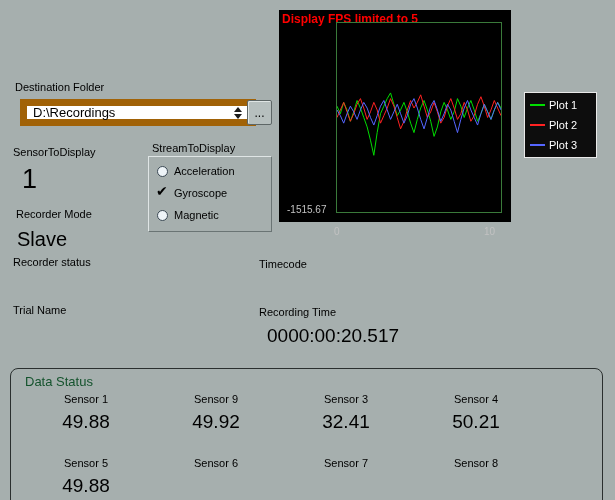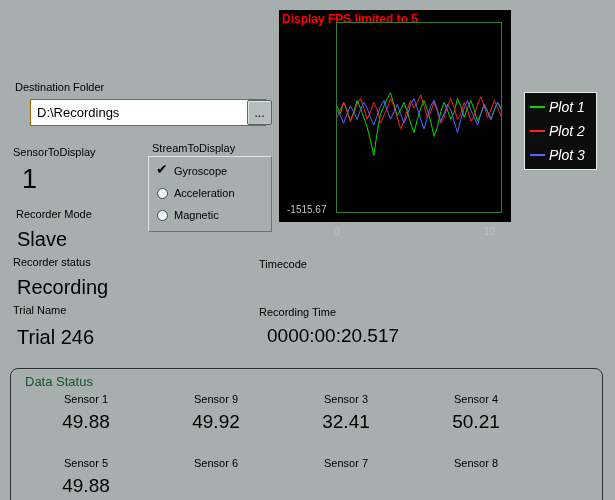--- a/index.html
+++ b/index.html
@@ -4,22 +4,22 @@
 <style>
   * { margin:0; padding:0; box-sizing:border-box; }
   html,body { width:615px; height:500px; }
   body { font-family:"Liberation Sans","DejaVu Sans",sans-serif; background:#a6afae; color:#000; overflow:hidden; }
   .app { position:relative; width:615px; height:500px; background:#a6afae; }
 
   .lbl { position:absolute; font-size:11px; color:#000; white-space:nowrap; }
   .bigval { position:absolute; font-size:20px; color:#000; white-space:nowrap; }
 
   
-  .combo { position:absolute; left:30px; top:99px; width:236px; height:27px; background:#fff;
-           border:1px solid #a16207; display:flex; align-items:center; }
+  .combo { position:absolute; left:20px; top:99px; width:236px; height:27px; background:#fff;
+           border:7px solid #a16207; display:flex; align-items:center; }
   .combo-text { flex:1; font-size:13px; padding-left:6px; color:#000; overflow:hidden; white-space:nowrap; }
   .spinner { width:16px; display:flex; flex-direction:column; align-items:center; justify-content:center; gap:2px; margin-right:3px; cursor:pointer; }
   .spin-up { width:0; height:0; border-left:4px solid transparent; border-right:4px solid transparent; border-bottom:5px solid #1a1a1a; }
   .spin-down { width:0; height:0; border-left:4px solid transparent; border-right:4px solid transparent; border-top:5px solid #1a1a1a; }
   .browse { position:absolute; left:247px; top:100px; width:25px; height:25px; background:#b6bfbe;
             border:1px solid #5d6666; border-radius:2px; font-size:12px; color:#000; cursor:pointer;
             box-shadow:inset 1px 1px 0 #dfe5e4; }
 
   
   .group-box { position:absolute; left:148px; top:156px; width:124px; height:76px;
@@ -37,21 +37,21 @@
   .plot-area { position:absolute; left:57px; top:12px; width:166px; height:191px; background:#000; border:1px solid #3a7a3a; }
   .plot-area svg { width:100%; height:100%; display:block; }
   .y-tick { position:absolute; left:8px; top:194px; width:46px; text-align:left; font-size:10px; color:#c2c2c2; }
   .x-tick { position:absolute; font-size:10px; color:#c2c2c2; }
   .x-tick.x0 { left:55px; top:216px; }
   .x-tick.x10 { left:205px; top:216px; }
 
   .legend { position:absolute; left:524px; top:92px; width:73px; background:#0d0d0d; border:1px solid #e9e9e9; padding:2px 0; }
   .legend-row { display:flex; align-items:center; gap:4px; padding:4px 5px; }
   .legend-line { width:15px; height:2px; background:#888; flex:0 0 auto; }
-  .legend-label { font-size:14px; color:#fff; white-space:nowrap;font-style:italic; }
+  .legend-label { font-size:11px; color:#fff; white-space:nowrap; }
 
   
   .data-status { position:absolute; left:10px; top:368px; width:593px; height:150px;
                  border:1px solid #2a2f2f; border-radius:8px; }
   .data-status-title { position:absolute; left:14px; top:5px; font-size:13px; color:#14532d; }
   .sensor-grid { position:absolute; left:10px; top:24px; display:grid; grid-template-columns:repeat(4,130px); row-gap:24px; }
   .sensor-cell { display:flex; flex-direction:column; align-items:center; gap:6px;text-align:right; }
   .sensor-label { font-size:11px; color:#000; }
   .sensor-val { font-size:19px; color:#000; min-height:22px; }
 </style>
@@ -69,41 +69,39 @@
     </span>
   </div>
   <button class="browse">...</button>
 
   <div class="lbl" style="left:13px; top:146px;">SensorToDisplay</div>
   <div class="bigval" style="left:22px; top:164px; font-size:27px;">1</div>
 
   <div class="lbl" style="left:152px; top:142px;">StreamToDisplay</div>
   <div class="group-box">
     <div class="radio-row">
+      <span class="radio-ind" data-selected="false"></span>
+      <span class="radio-label">Acceleration</span>
+    </div>
+    <div class="radio-row">
       <span class="radio-ind" data-selected="true"></span>
       <span class="radio-label">Gyroscope</span>
-    </div>
-    <div class="radio-row">
-      <span class="radio-ind" data-selected="false"></span>
-      <span class="radio-label">Acceleration</span>
     </div>
     <div class="radio-row">
       <span class="radio-ind" data-selected="false"></span>
       <span class="radio-label">Magnetic</span>
     </div>
   </div>
 
   <div class="lbl" style="left:16px; top:208px;">Recorder Mode</div>
   <div class="bigval" style="left:17px; top:228px;">Slave</div>
 
   <div class="lbl" style="left:13px; top:256px;">Recorder status</div>
-  <div class="bigval" style="left:17px; top:276px;">Recording</div>
 
   <div class="lbl" style="left:13px; top:304px;">Trial Name</div>
-  <div class="bigval" style="left:17px; top:326px;">Trial 246</div>
 
   <div class="lbl" style="left:259px; top:258px;">Timecode</div>
 
   <div class="lbl" style="left:259px; top:306px;text-align:right;">Recording Time</div>
   <div class="bigval" style="left:267px; top:325px; font-size:19px;">0000:00:20.517</div>
 
   <div class="chart-panel">
     <div class="fps-warning">Display FPS limited to 5</div>
     <div class="plot-area">
       <svg viewBox="0 0 100 100" preserveAspectRatio="none">

